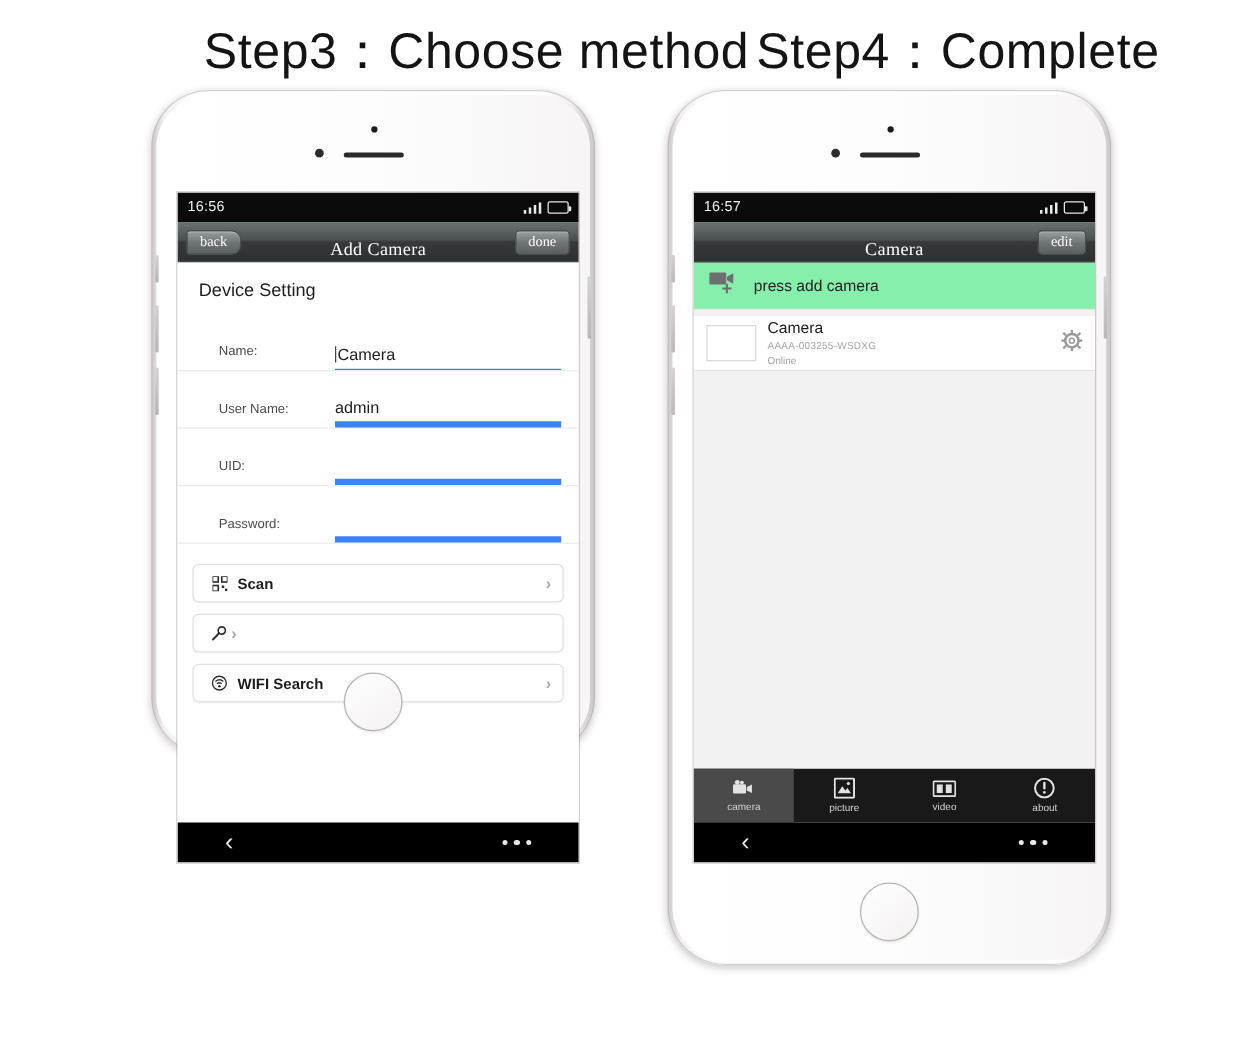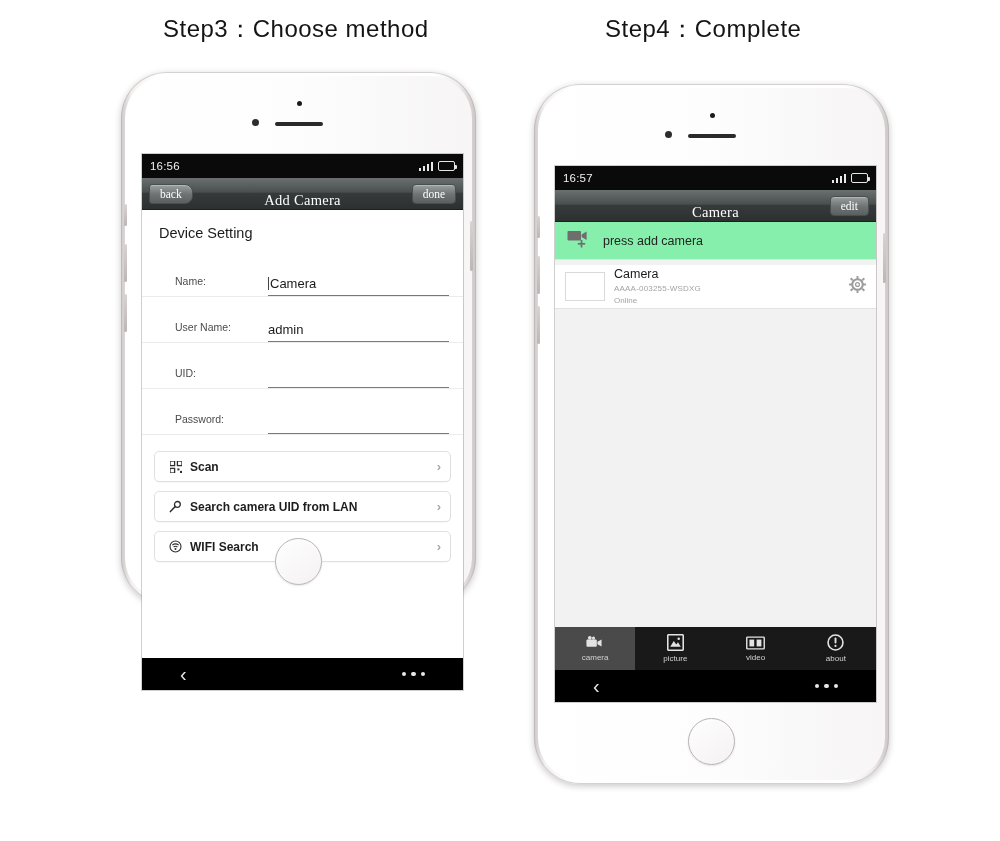--- a/index.html
+++ b/index.html
@@ -7,39 +7,39 @@
     width: 1000px; height: 841px;
     background: #ffffff;
     font-family: "Liberation Sans", sans-serif;
     overflow: hidden;
   }
   .page { position: relative; width: 1000px; height: 841px; background: #fff; }
 
   
   .step-title {
     position: absolute;
-    font-size: 24px;
+    font-size: 40px;
     color: #141414;
     letter-spacing: .5px;
     white-space: nowrap;
     font-family: "Liberation Sans", sans-serif;
   }
   #title-left  { left: 163px; top: 13px; }
   #title-right { left: 605px; top: 13px; }
 
   
   .phone {
     position: absolute;
     border-radius: 46px;
     background:
       linear-gradient(90deg,#cfc9c9 0%, #f3f0ef 3%, #ffffff 10%, #ffffff 88%, #efecec 95%, #cdc7c7 100%);
     box-shadow: 0 2px 7px rgba(0,0,0,.22), inset 0 0 0 1px rgba(180,172,172,.55);
   }
   #phone-left  { left: 121px; top: 72px; width: 355px; height: 532px; }
-  #phone-right { left: 534px; top: 84px; width: 355px; height: 700px; padding-left: 31px; }
+  #phone-right { left: 534px; top: 72px; width: 355px; height: 700px; padding-left: 31px; }
 
   .phone-inner {
     position: absolute; inset: 4px;
     border-radius: 42px;
     background: linear-gradient(90deg,#ffffff 0%, #fdfdfd 50%, #f7f5f5 100%);
   }
 
   
   .side-btn { position:absolute; width:3px; background: linear-gradient(180deg,#d8d2d2,#bdb6b6); border-radius:2px; }
   .sb-a { left:-1px; top:128px; height:22px; }
@@ -115,21 +115,21 @@
   .section-title { font-size:14.5px; color:#1d1d1d; padding:15px 17px 10px 17px; }
   .field {
     display:flex; align-items:flex-end;
     padding: 0 14px 0 17px; height: 46px;
     border-bottom: 1px solid #ececec;
   }
   .field .lbl { font-size:10.5px; color:#4b4b4b; width:93px; padding-bottom:9px;margin-left:16px; }
   .field .inp {
     flex:1; font-size:13px; color:#1b1b1b;
     padding-bottom:4px;
-    border-bottom: 1px solid #3b82f6;
+    border-bottom: 5px solid #3b82f6;
     min-height: 20px;
   }
   .field.focused .inp { border-bottom: 1.6px solid #18a09a; }
   .field.focused .inp { position:relative; }
   .caret { display:inline-block; width:1px; height:13px; background:#444; vertical-align:-2px; margin-right:1px; }
 
   .action-list { padding: 16px 12px 0 12px; font-weight: bold; }
   .action-row {
     display:flex; align-items:center;
     height: 31px; margin-bottom: 9px;
@@ -268,21 +268,20 @@
               <span class="chev">›</span>
             </div>
 
             <div class="action-row">
               <span class="ic">
                 <svg width="13" height="13" viewBox="0 0 13 13">
                   <circle cx="8.4" cy="4.4" r="2.9" fill="none" stroke="#2e2e2e" stroke-width="1.3"></circle>
                   <line x1="6.2" y1="6.6" x2="1.4" y2="11.6" stroke="#2e2e2e" stroke-width="1.5" stroke-linecap="round"></line>
                 </svg>
               </span>
-              <span class="txt">Search camera UID from LAN</span>
               <span class="chev">›</span>
             </div>
 
             <div class="action-row">
               <span class="ic">
                 <svg width="13" height="13" viewBox="0 0 13 13">
                   <circle cx="6.5" cy="6.5" r="5.5" fill="none" stroke="#2e2e2e" stroke-width="1.1"></circle>
                   <path d="M3.3 5.2 A5 5 0 0 1 9.7 5.2" fill="none" stroke="#2e2e2e" stroke-width="1.1"></path>
                   <path d="M4.6 7 A3.1 3.1 0 0 1 8.4 7" fill="none" stroke="#2e2e2e" stroke-width="1.1"></path>
                   <circle cx="6.5" cy="9" r="1" fill="#2e2e2e"></circle>

